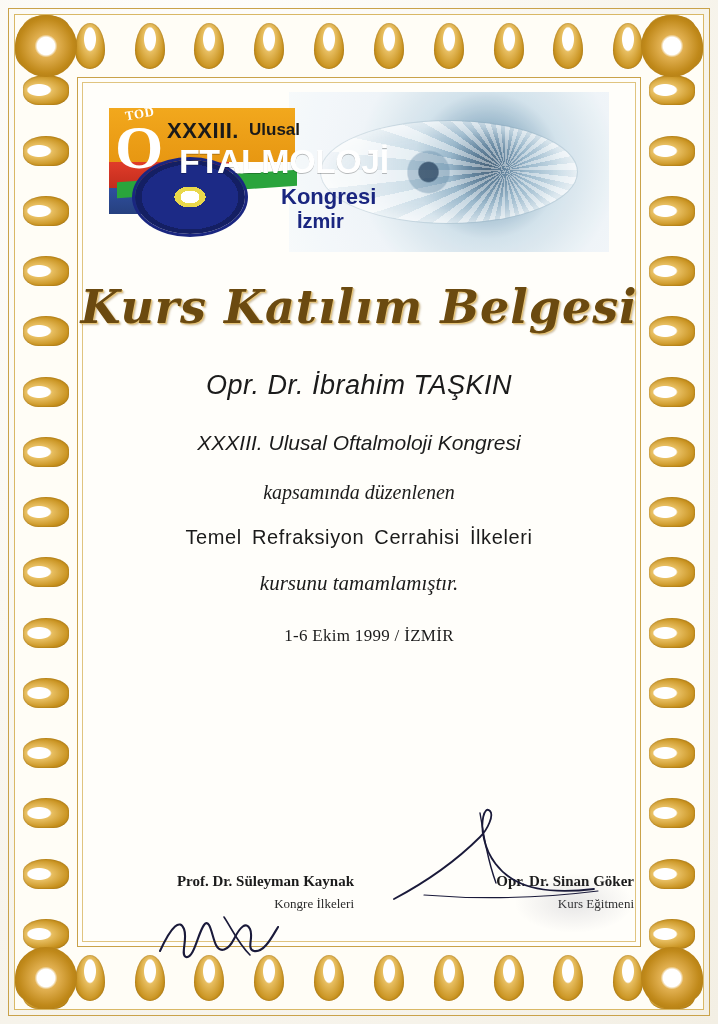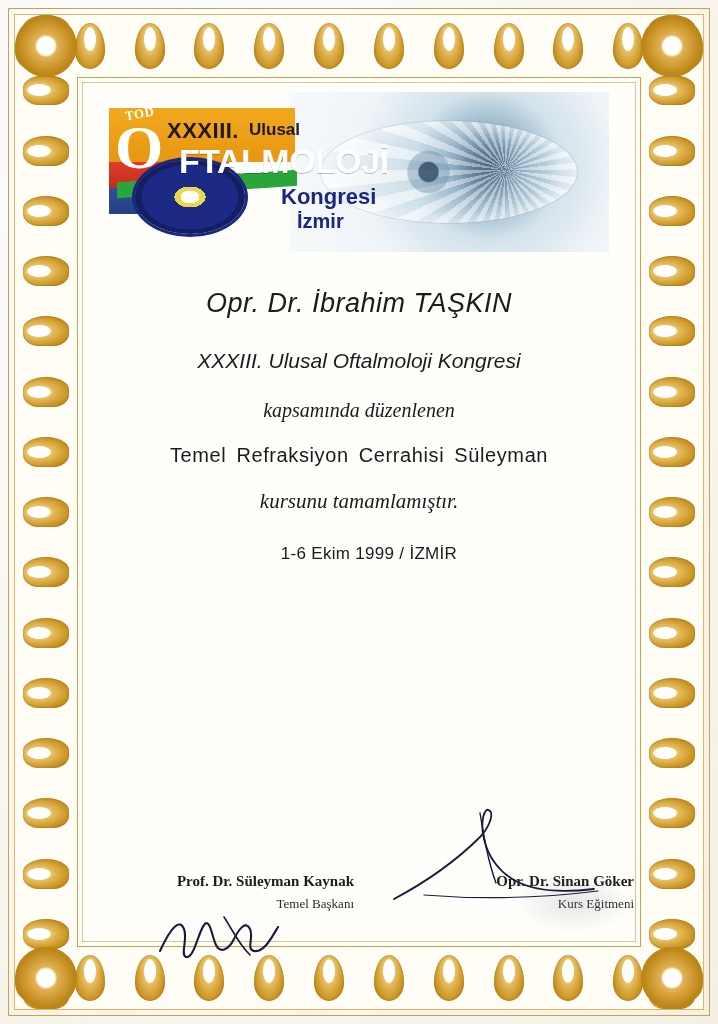--- a/index.html
+++ b/index.html
@@ -225,21 +225,21 @@
   .line3{
     margin-top:22px;
     font-family:"Liberation Serif", serif;
     font-style:italic;
     font-size:21px;
     color:#1b1b1b;
     text-align:right;
   }
   .date{
     margin-top:30px;
-    font-family:Liberation Sans, sans-serif;
+    font-family:Liberation Serif, serif;
     font-size:17px;
     color:#1b1b1b;
     letter-spacing:.3px;
     margin-left:20px;
   }
 
   
   .signatures{
     position:absolute;left:0;right:0;bottom:34px;
     display:flex;justify-content:space-between;align-items:flex-end;
@@ -377,38 +377,39 @@
         <span class="logo-tod">TOD</span>
         <span class="logo-o">O</span>
         <span class="logo-xxxiii">XXXIII.</span>
         <span class="logo-ulusal">Ulusal</span>
         <span class="logo-oftalmoloji">FTALMOLOJİ</span>
         <span class="logo-kongresi">Kongresi</span>
         <span class="logo-izmir">İzmir</span>
       </div>
     </div>
 
+    <div class="headline">Kurs Katılım Belgesi</div>
 
     <div class="recipient">Opr. Dr. İbrahim  TAŞKIN</div>
 
     <div class="line1">XXXIII. Ulusal Oftalmoloji Kongresi</div>
 
     <div class="line2">kapsamında düzenlenen</div>
 
-    <div class="course">Temel  Refraksiyon  Cerrahisi  Süleyman</div>
+    <div class="course">Temel  Refraksiyon  Cerrahisi  İlkeleri</div>
 
     <div class="line3">kursunu tamamlamıştır.</div>
 
     <div class="date">1-6 Ekim 1999 / İZMİR</div>
 
     <div class="signatures">
 
       <div class="sig left">
         <div class="sig-name">Prof. Dr. Süleyman Kaynak</div>
-        <div class="sig-role">Temel Başkanı</div>
+        <div class="sig-role">Kongre İlkeleri</div>
         <svg class="scribble left" width="130" height="60" viewBox="0 0 130 60">
           <path d="M6 44 C18 18, 26 12, 30 22 C34 32, 26 48, 32 50 C40 52, 44 26, 50 18 C56 10, 58 30, 62 38 C66 46, 74 44, 80 32 C86 20, 92 14, 96 22 C100 30, 92 42, 100 44 C110 46, 118 30, 124 20" fill="none" stroke="#1a1a3a" stroke-width="2.1" stroke-linecap="round"></path>
           <path d="M70 10 C78 22, 84 36, 96 48" fill="none" stroke="#1a1a3a" stroke-width="1.6" stroke-linecap="round"></path>
         </svg>
       </div>
 
       <div class="sig right">
         <div class="stamp-smudge"></div>
         <svg class="scribble right" width="240" height="110" viewBox="0 0 240 110">
           <path d="M10 96 C40 80, 70 60, 96 34 C104 26, 110 12, 106 8 C100 2, 96 20, 100 36 C104 54, 116 70, 132 78 C150 88, 176 90, 210 86" fill="none" stroke="#1a1a3a" stroke-width="1.8" stroke-linecap="round"></path>

